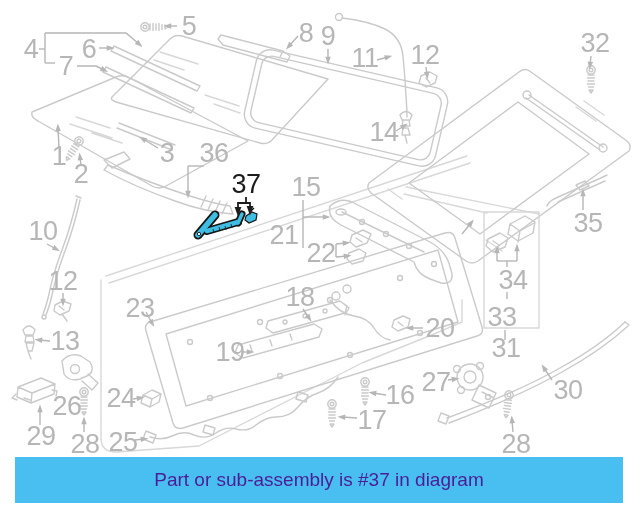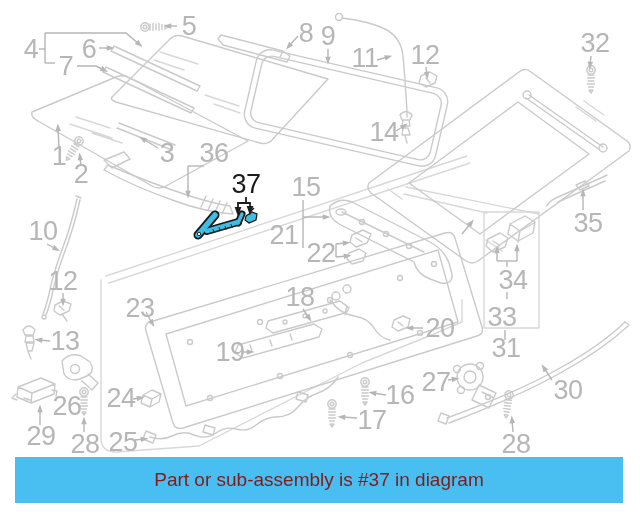--- a/index.html
+++ b/index.html
@@ -321,16 +321,16 @@
         <path d="M188,198.55 L185.27,190.75 L190.73,190.75 Z" fill="#b6b6b6"></path>
         <text x="214" y="162" text-anchor="middle" class="callout" fill="#b6b6b6">36</text>
         <path d="M246,197 L246,203 L238,203 L238,211" stroke="#1c1c1c" fill="none" stroke-width="1.8"></path>
         <path d="M238,216.6 L234.64,207 L241.36,207 Z" fill="#1c1c1c"></path>
         <path d="M246,203 L250,203 L250,210" stroke="#1c1c1c" fill="none" stroke-width="1.8"></path>
         <path d="M250,215.6 L246.64,206 L253.36,206 Z" fill="#1c1c1c"></path>
         <text x="246" y="193" text-anchor="middle" class="callout" fill="#1c1c1c">37</text>
       </g>
   </svg>
 
-  <div id="banner" style="background: rgb(73, 190, 241); color: #7f1d1d;">
+  <div id="banner" style="background: rgb(73, 190, 241); color: #4c1d95;">
     <div>Part or sub-assembly is #37 in diagram</div>
   </div>
 </div>
 
 </body></html>

